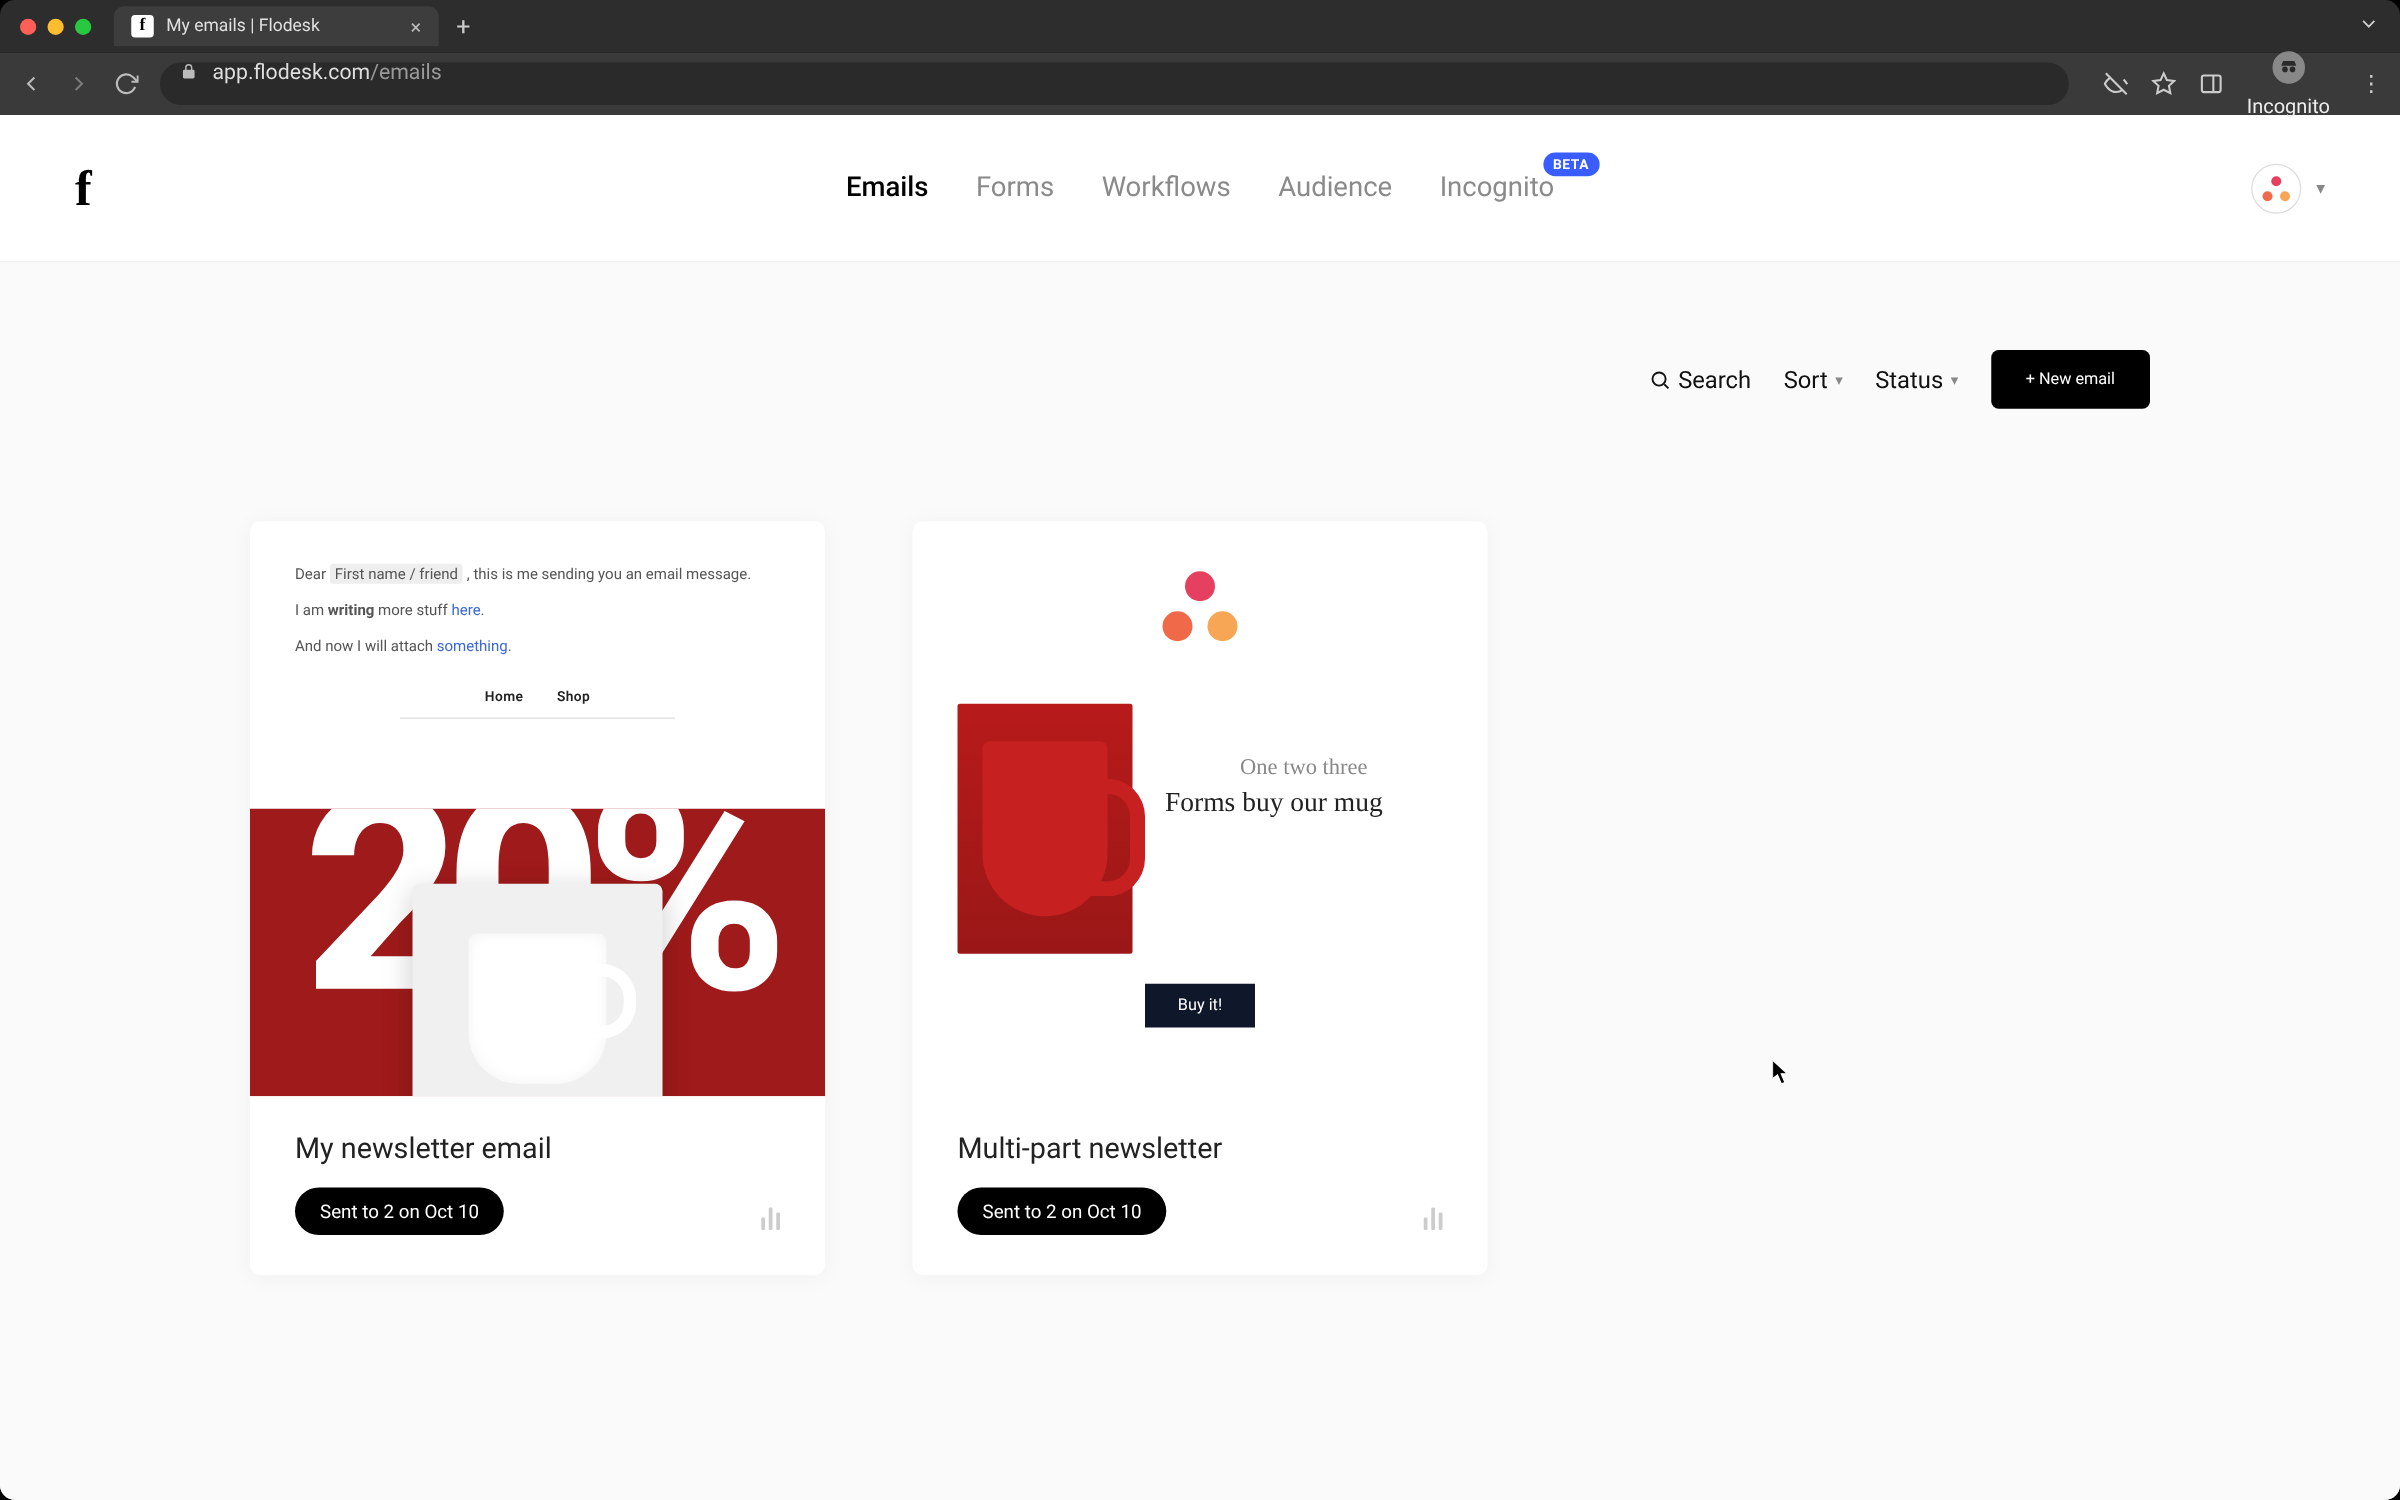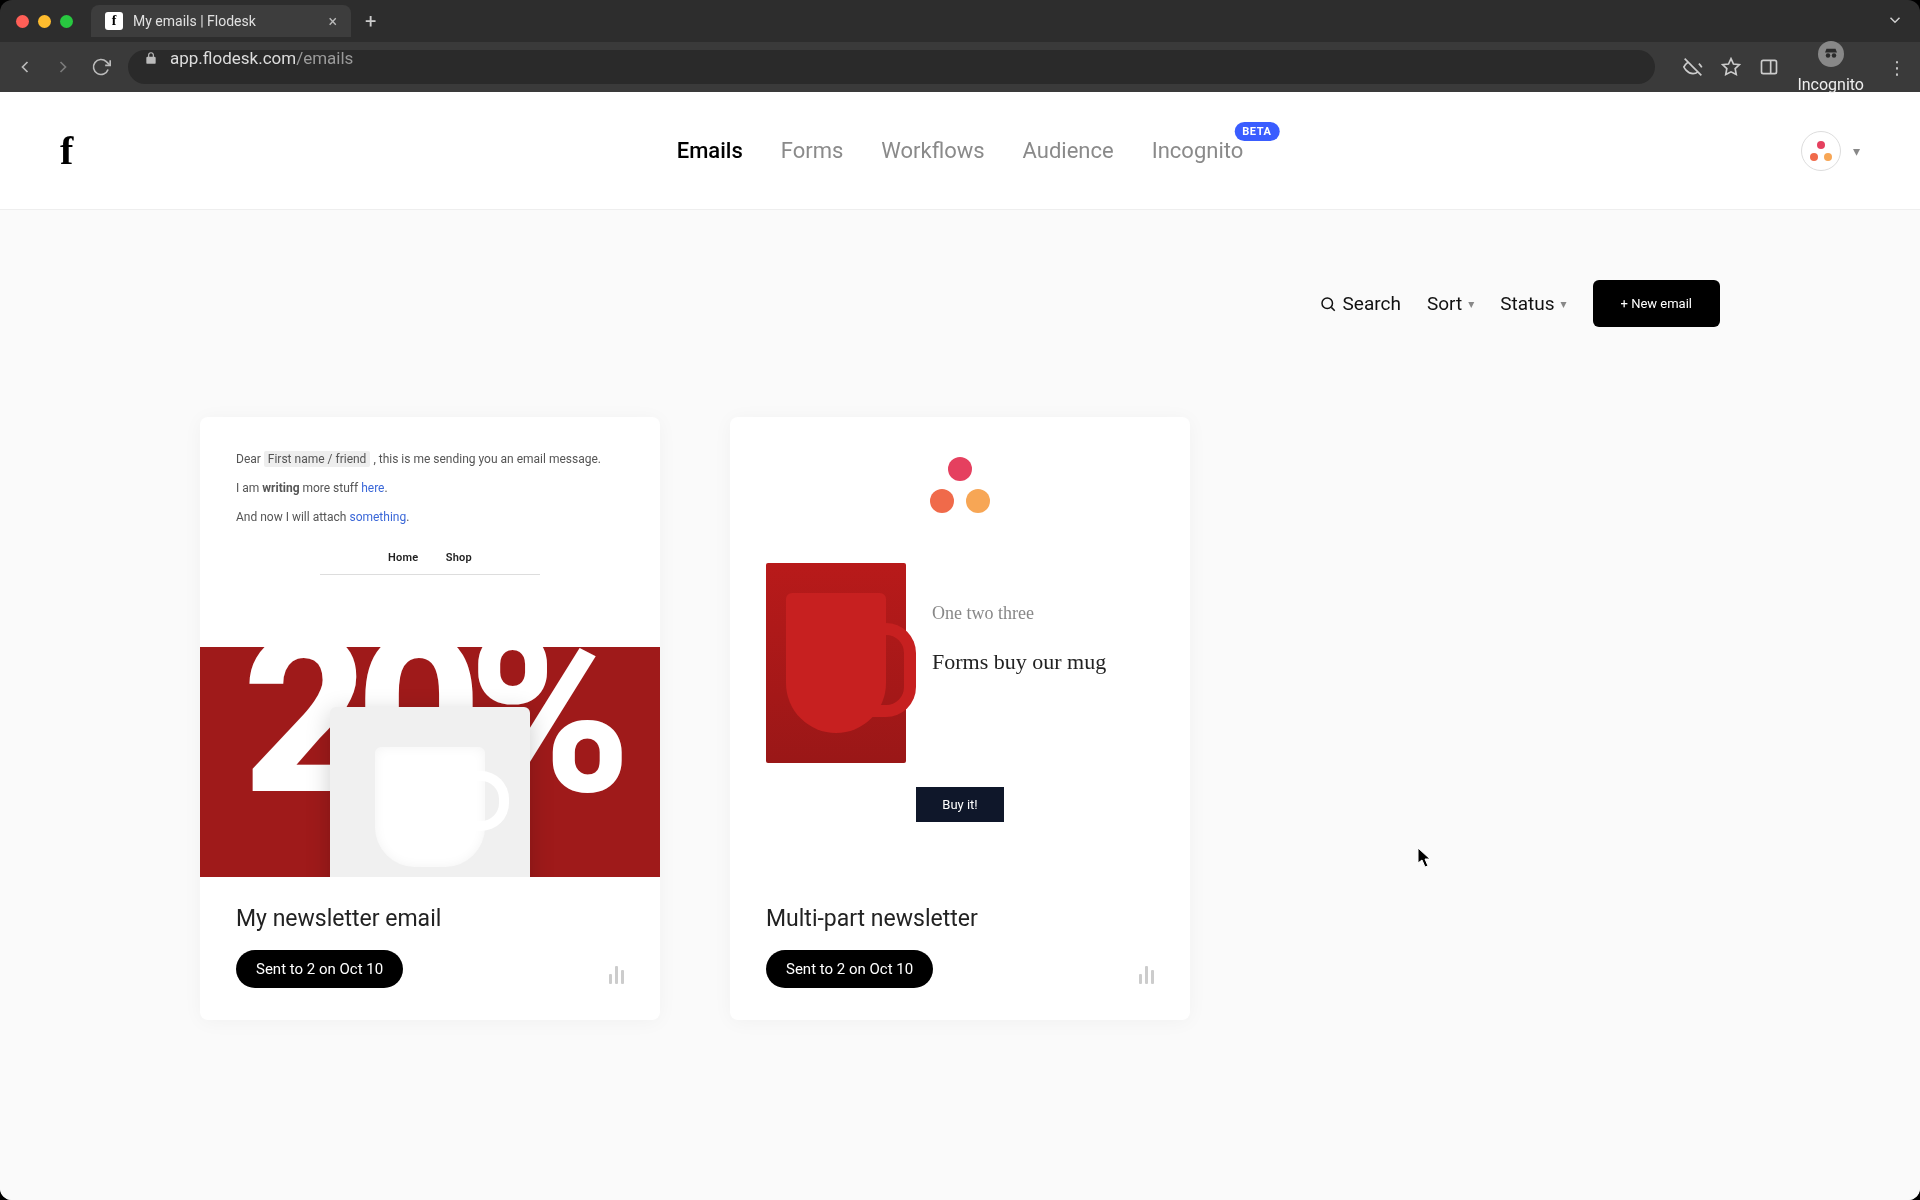--- a/index.html
+++ b/index.html
@@ -433,21 +433,22 @@
     }
     .mug-copy {
       flex: 1;
       padding-top: 40px;
     }
     .script-line {
       font-family: cursive;
       font-size: 18px;
       color: #888;
       line-height: 1.2;
-      margin-bottom: 22px;
+      margin-bottom: 2px;
+      text-align: center;
     }
     .serif-line {
       font-family: Georgia, serif;
       font-size: 22px;
       color: #222;
       line-height: 1.35;
     }
     .buy-btn {
       display: block;
       margin: 24px auto 0;

